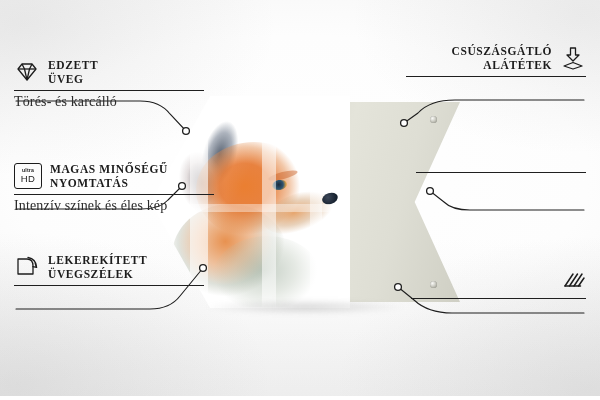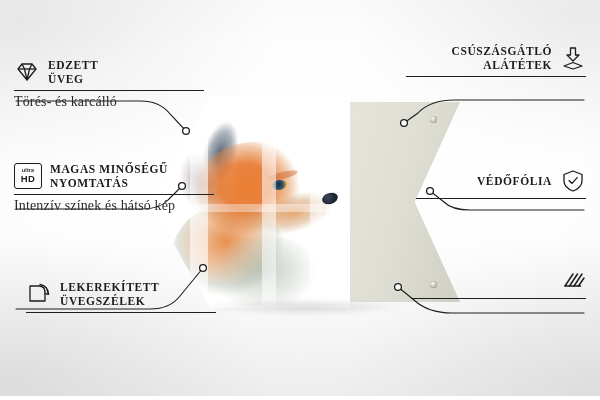--- a/index.html
+++ b/index.html
@@ -57,26 +57,26 @@
   .ico svg{display:block;width:26px;height:26px;}
 
   
   .hdbadge{
     width:26px;height:24px;flex:0 0 26px;
     border:1.6px solid #1c1c1c;border-radius:3px;
     display:flex;flex-direction:column;align-items:center;justify-content:center;
     line-height:1;
   }
   .hdbadge .u{font-family:"Liberation Sans", sans-serif;font-size:5.2px;font-weight:700;letter-spacing:.2px;color:#1c1c1c;}
-  .hdbadge .h{font-family:"Liberation Sans", sans-serif;font-size:9.5px;font-weight:700;letter-spacing:.3px;color:#1c1c1c;margin-top:.5px;}
+  .hdbadge .h{font-family:"Liberation Sans", sans-serif;font-size:9.5px;font-weight:400;letter-spacing:.3px;color:#1c1c1c;margin-top:.5px;}
 
   
   #c-tempered{left:14px;top:58px;width:190px;}
   #c-hd{left:14px;top:162px;width:200px;}
-  #c-rounded{left:14px;top:280px;width:190px;margin-left:12px;}
+  #c-rounded{left:14px;top:253px;width:190px;}
   #c-antislip{right:14px;top:44px;width:180px;}
   #c-foil{right:14px;top:168px;width:170px;}
   #c-edges{right:14px;top:268px;width:175px;}
 
   
   #lines{position:absolute;inset:0;width:600px;height:400px;pointer-events:none;}
 
   
   #product{position:absolute;left:150px;top:96px;width:310px;height:212px;}
 
@@ -231,21 +231,21 @@
   <div class="callout left" id="c-hd">
     <div class="row">
       <span class="hdbadge">
         <span class="u">ultra</span>
         <span class="h">HD</span>
       </span>
       <span class="title">MAGAS MINŐSÉGŰ
 NYOMTATÁS</span>
     </div>
     <div class="rule"></div>
-    <div class="sub">Intenzív színek és hátsó kép</div>
+    <div class="sub">Intenzív színek és éles kép</div>
   </div>
 
   <div class="callout left" id="c-rounded">
     <div class="row">
       <span class="ico">
         <svg viewBox="0 0 26 26">
             <g fill="none" stroke="#1c1c1c" stroke-width="1.3" stroke-linejoin="round" stroke-linecap="round">
           <path d="M4 5 L13 5 Q19 5 19 12 L19 20 L4 20 Z"></path>
           <path d="M14 3.5 Q22 5 22.5 13"></path>
           <path d="M21.2 9.6 L22.6 13.4 L18.8 12.6"></path>
@@ -268,31 +268,20 @@
           <path d="M10.5 3 L15.5 3 L15.5 10 L19 10 L13 16 L7 10 L10.5 10 Z"></path>
           <path d="M13 17.5 L22 21 L13 24 L4 21 Z"></path>
         </g>
           </svg>
       </span>
     </div>
     <div class="rule"></div>
   </div>
 
   <div class="callout right" id="c-foil">
-    <div class="row">
-      <span class="title">VÉDŐFÓLIA</span>
-      <span class="ico">
-        <svg viewBox="0 0 26 26">
-            <g fill="none" stroke="#1c1c1c" stroke-width="1.3" stroke-linejoin="round" stroke-linecap="round">
-          <path d="M13 3 L22 6.5 V13 Q22 19.5 13 23 Q4 19.5 4 13 V6.5 Z"></path>
-          <path d="M9 12.6 L12 15.4 L17.2 9.6"></path>
-        </g>
-          </svg>
-      </span>
-    </div>
     <div class="rule"></div>
   </div>
 
   <div class="callout right" id="c-edges">
     <div class="row">
       <span class="ico">
         <svg viewBox="0 0 26 26">
             <g fill="none" stroke="#1c1c1c" stroke-width="1.5" stroke-linecap="round">
           <path d="M5 18 L13 6"></path>
               <path d="M9.5 18 L17.5 6"></path>

